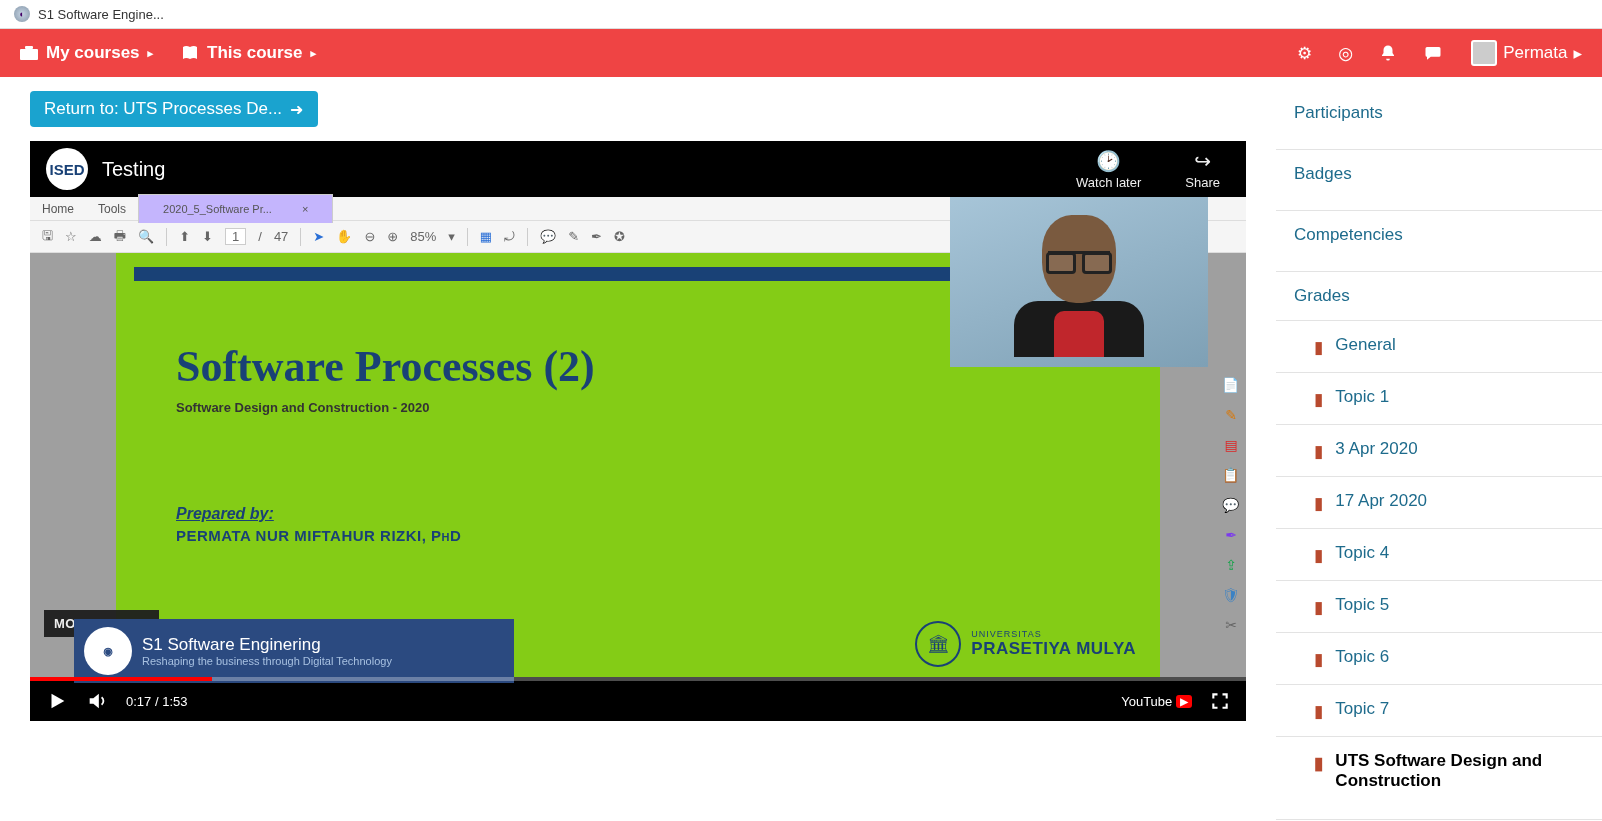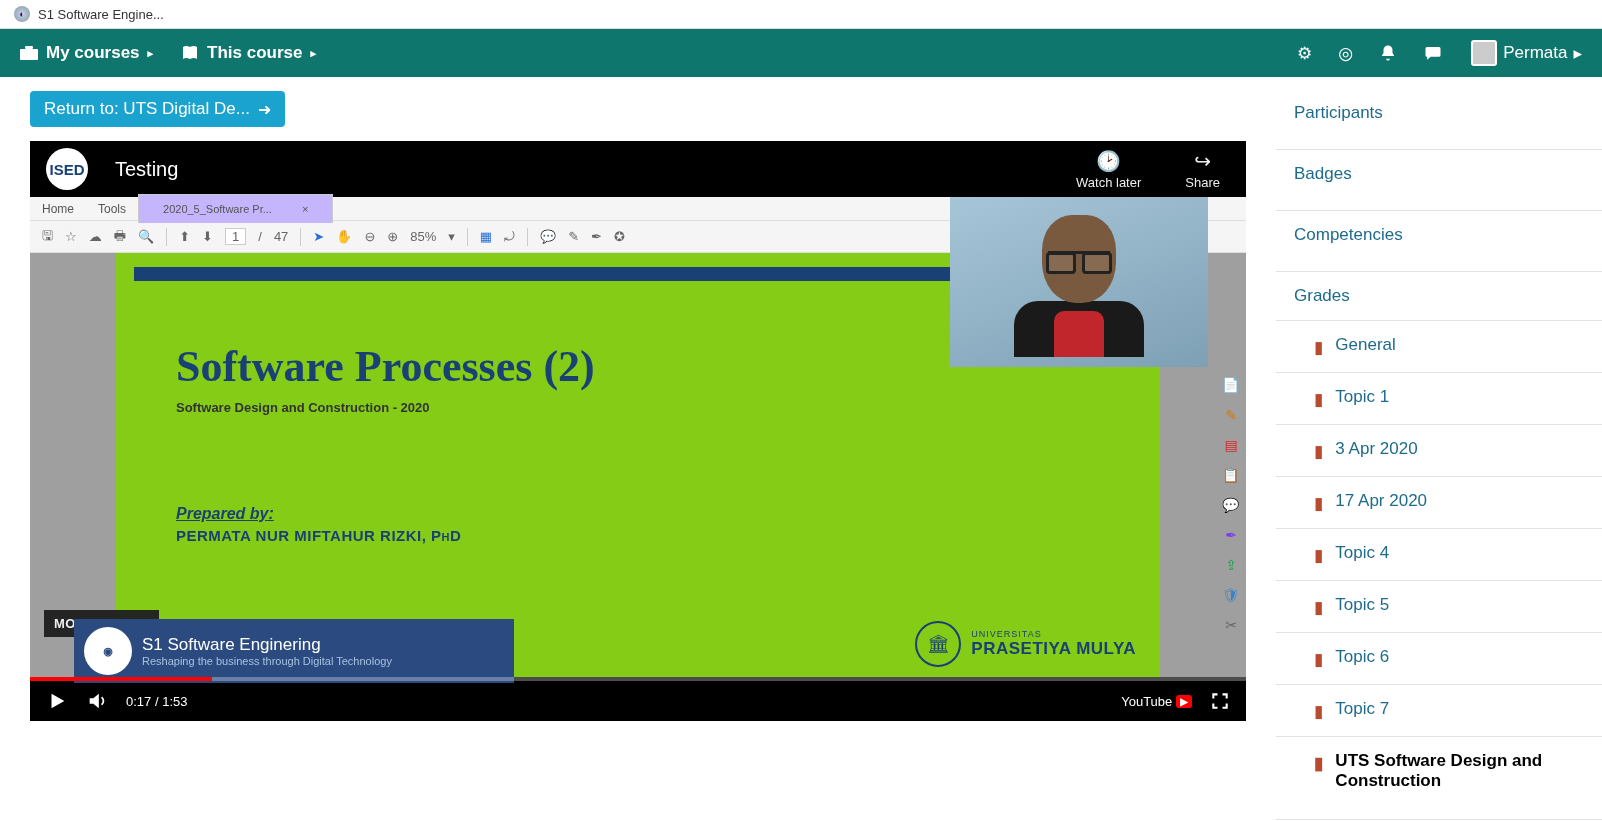--- a/index.html
+++ b/index.html
@@ -1,35 +1,35 @@
 <!DOCTYPE html>
 <html><head>
 <meta charset="utf-8">
 <style>
   * { box-sizing: border-box; margin: 0; padding: 0; }
   body { font-family: "Segoe UI", Arial, sans-serif; background: #fff; color: #333; width: 1602px; }
   .browser-tab { display: flex; align-items: center; gap: 8px; padding: 6px 14px; font-size: 13px; color: #333; border-bottom: 1px solid #ddd; }
   .browser-tab .favicon { width: 16px; height: 16px; border-radius: 50%; background: radial-gradient(circle,#c8d6e5,#8395a7); display:flex;align-items:center;justify-content:center;font-size:9px;color:#406; }
-  .topnav { background:#0f766e; color:#fff; display:flex; align-items:center; padding:0 20px; height:48px; justify-content:space-between; }
+  .topnav { background:#ef4444; color:#fff; display:flex; align-items:center; padding:0 20px; height:48px; justify-content:space-between; }
   .topnav-left, .topnav-right { display:flex; align-items:center; gap:28px; }
   .nav-item { display:flex; align-items:center; gap:8px; font-weight:700; font-size:17px; cursor:pointer; }
   .nav-item .caret { font-size:11px; }
   .nav-icons { display:flex; align-items:center; gap:26px; font-size:17px; }
   .nav-user { display:flex; align-items:center; gap:6px; font-size:17px; cursor:pointer; }
   .nav-avatar { width:26px;height:26px;background:#ccc;border-radius:3px;border:2px solid #fff; }
   .main-wrap { display:flex; padding:0 0 0 0; }
   .content-col { flex:1; padding:14px 30px 0 30px; min-width:0; }
   .page-head { display:flex; justify-content:space-between; align-items:flex-start; margin-bottom:14px; }
   .page-title { color:#1e7ca0; font-size:40px; font-weight:700; line-height:1.15; max-width:700px; }
   .return-btn { background:#1aa3cf; color:#fff; padding:8px 14px; border-radius:4px; font-size:17px; display:flex; align-items:center; gap:8px; cursor:pointer; }
   .return-btn .enter-icon { font-size:16px; }
   
   .video-box { background:#000; position:relative; width:100%; height:580px; }
   .yt-top { height:56px; display:flex; align-items:center; justify-content:space-between; padding:0 26px 0 16px; color:#eee; background:linear-gradient(#000,#000); }
-  .yt-top-left { display:flex; align-items:center; gap:27px; }
+  .yt-top-left { display:flex; align-items:center; gap:14px; }
   .chan-badge { width:42px;height:42px;border-radius:50%;background:#fff;color:#194176;font-weight:700;display:flex;align-items:center;justify-content:center;font-size:15px; }
   .yt-title { font-size:20px;font-weight:400;color:#fff; }
   .yt-top-right { display:flex; gap:44px; align-items:center; text-align:center; font-size:13px; }
   .yt-top-right .grp { display:flex;flex-direction:column;align-items:center;gap:2px; cursor:pointer;}
   .yt-top-right .ic { font-size:20px; }
   .pdf-chrome { position:absolute; top:56px; left:0; right:0; bottom:44px; background:#bdbdbd; display:flex; }
   .pdf-main { flex:1; background:#fff; margin:0 0 0 0; position:relative; }
   .pdf-menu { height:24px; background:#f5f5f5; border-bottom:1px solid #ddd; display:flex; align-items:center; font-size:12px; color:#555; }
   .pdf-menu span { padding:4px 12px; }
   .pdf-tab { background:#c4b5fd; border:1px solid #ccc; border-bottom:none; padding:3px 8px; font-size:11px; display:flex; align-items:center; gap:6px; }
@@ -133,21 +133,21 @@
       <span>Permata</span>
       <span class="caret">▸</span>
     </div>
   </div>
 </div>
 
 <div class="main-wrap">
   <div class="content-col">
     <div class="page-head">
       <div class="return-btn">
-        <span>Return to: UTS Digital De...</span>
+        <span>Return to: UTS Processes De...</span>
         <span class="enter-icon">➜</span>
       </div>
     </div>
 
     <div class="video-box">
       <div class="yt-top">
         <div class="yt-top-left">
           <span class="chan-badge">ISED</span>
           <span class="yt-title">Testing</span>
         </div>

